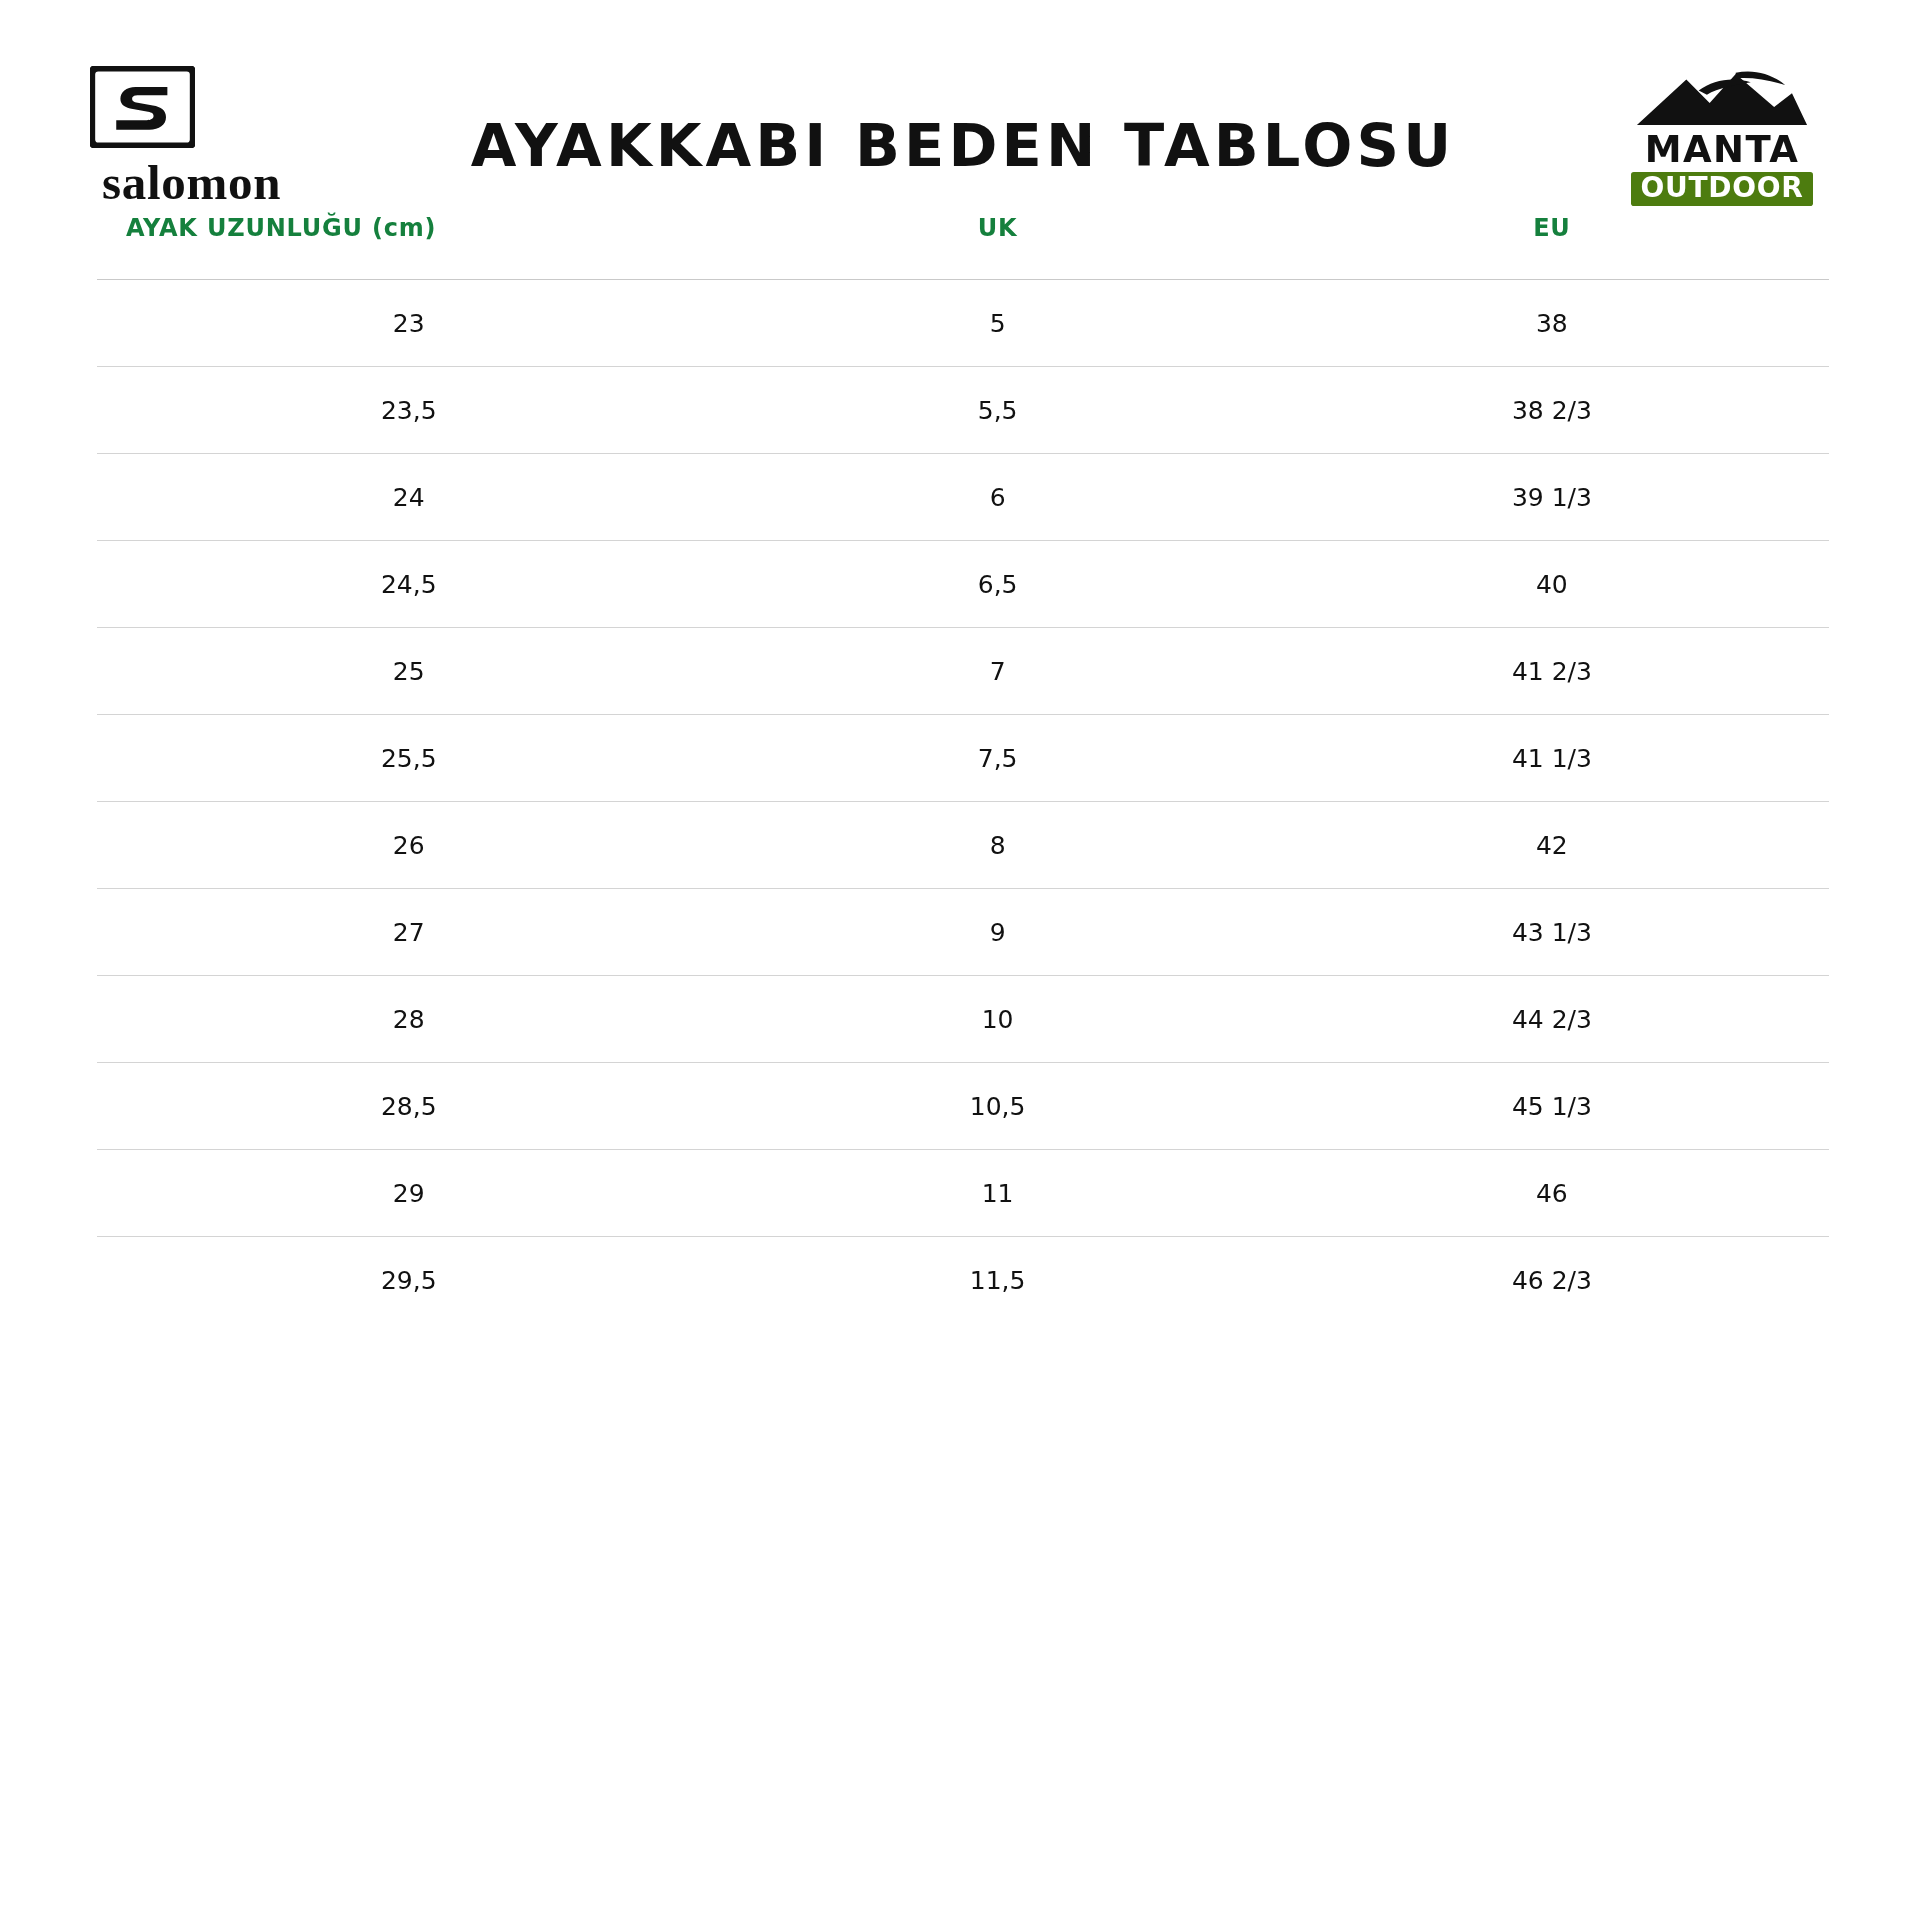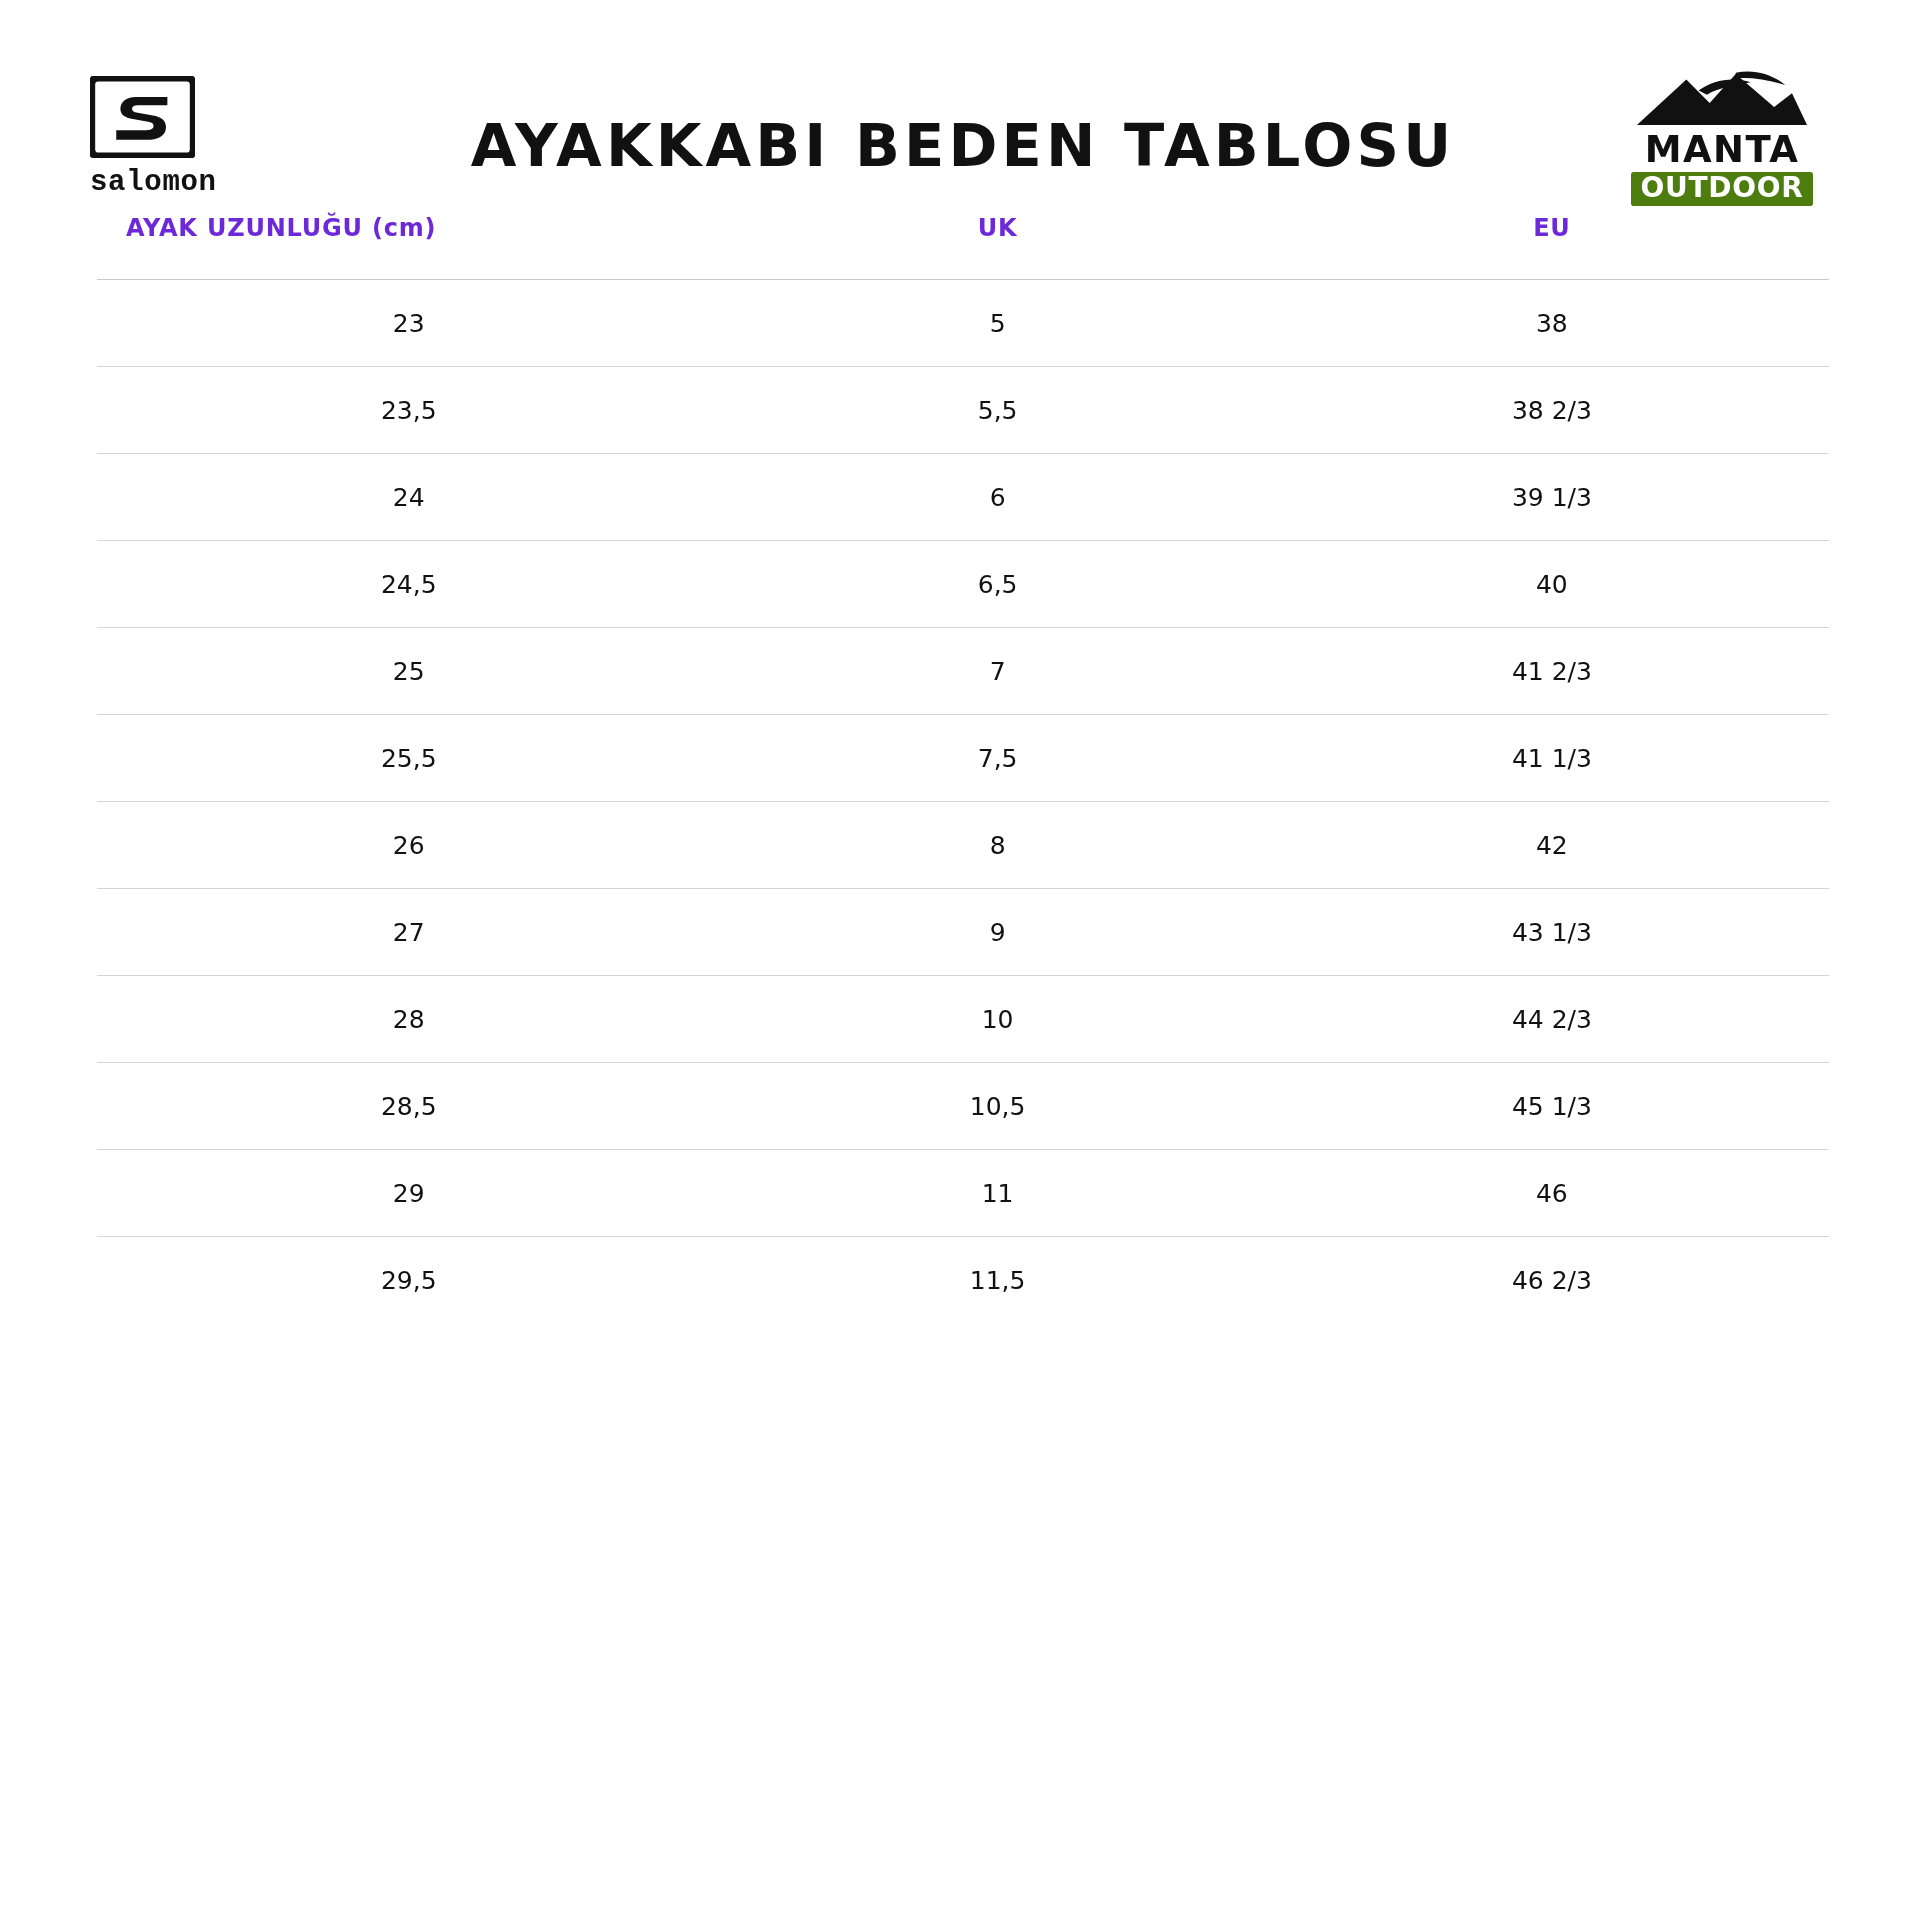--- a/index.html
+++ b/index.html
@@ -41,26 +41,27 @@
     align-items: flex-start;
     gap: 9.7px;
   }
   .salomon-mark {
     width: 105px;
     height: 82px;
     position: relative;
   }
   .salomon-mark svg { display: block; }
   .salomon-word {
-    font-family: Liberation Mono, monospace;
-    font-size: 29px;
+    font-family: Liberation Serif, serif;
+    font-size: 49px;
     font-weight: 700;
     letter-spacing: 0.7px;
     color: #111111;
     line-height: 1;
+    margin-left: 12px;
   }
 
   .main-title {
     flex: 1 1 auto;
     text-align: center;
     font-family: "DejaVu Sans", sans-serif;
     font-size: 59px;
     font-weight: 700;
     letter-spacing: 4.1px;
     color: #111111;
@@ -127,21 +128,21 @@
   table.size-table {
     width: 100%;
     border-collapse: collapse;
     table-layout: fixed;
   }
   table.size-table th {
     font-family: "DejaVu Sans", sans-serif;
     font-size: 24px;
     font-weight: 700;
     letter-spacing: 0.8px;
-    color: #6d28d9;
+    color: #15803d;
     padding: 7px 0 37px 0;
     text-align: center;
     border-bottom: 1.4px solid #c9c9c9;
   }
   table.size-table th.col-len {
     text-align: left;
     padding-left: 29px;
   }
   table.size-table td {
     font-family: "DejaVu Sans", sans-serif;

